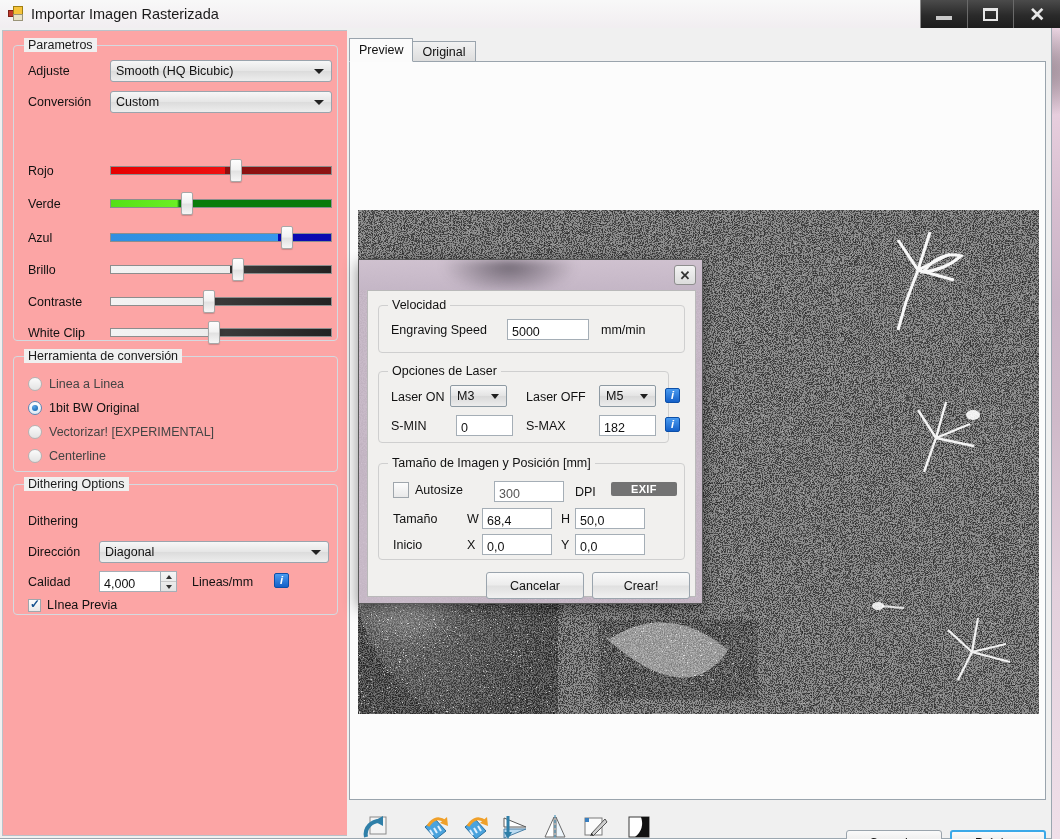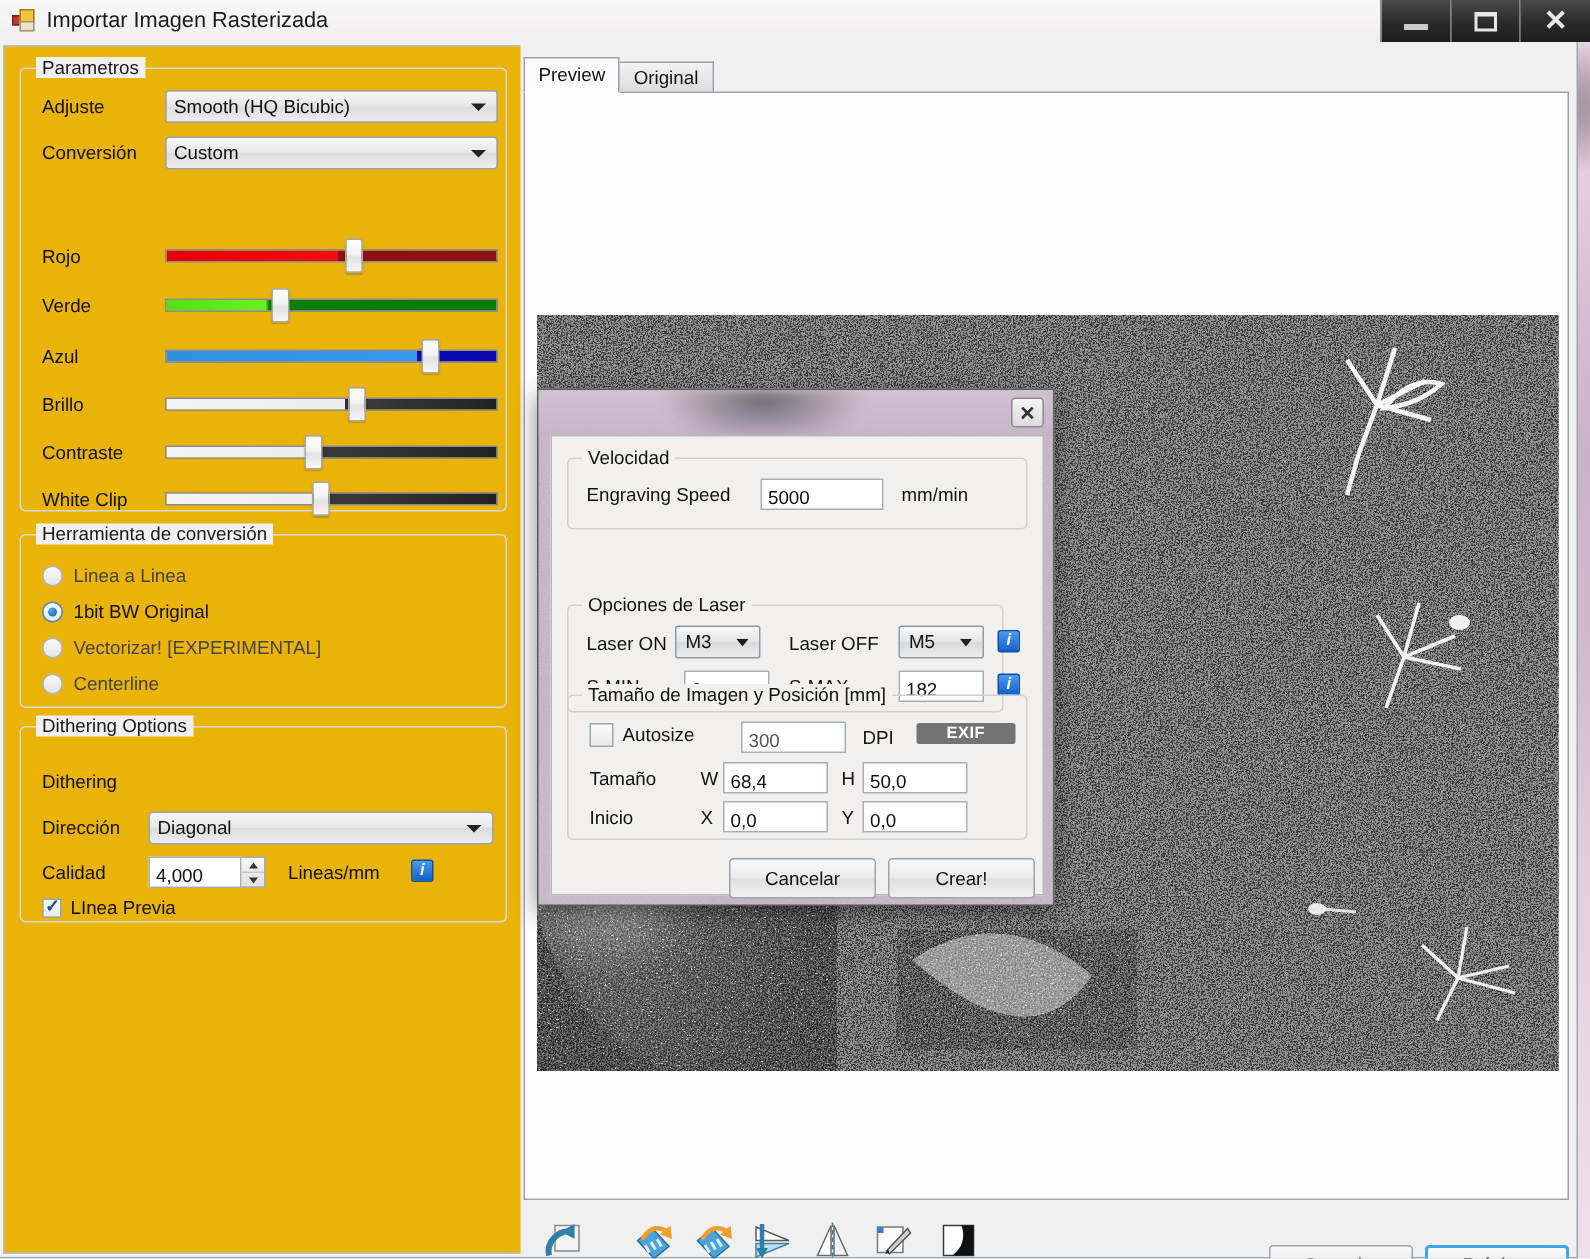--- a/index.html
+++ b/index.html
@@ -86,21 +86,21 @@
     width:16px; height:16px; position:relative; flex:0 0 16px; margin-right:7px;
   }
   #title-icon .sq1{position:absolute; left:0; top:4px; width:7px;height:7px;background:#c0392b;border:1px solid #7d2018;}
   #title-icon .sq2{position:absolute; left:5px; top:0px; width:10px;height:10px;background:#f5c33b;border:1px solid #a07f12;}
   #title-icon .sq3{position:absolute; left:5px; top:8px; width:10px;height:7px;background:#e9e3c8;border:1px solid #9a9478;}
   #title-text{ font-size:14.5px; color:#1a1a1a; }
 
   
   #left-panel{
     position:absolute; left:2px; top:30px; width:361px; height:806px;
-    background:#eab308;
+    background:#fca5a5;
     border:1px solid #b9c2c9;
   }
   .groupbox{
     position:absolute;
     border:1px solid #d4dae0; border-radius:4px;
     background:transparent;
   }
   .groupbox > .gb-title{
     position:absolute; top:-8px; left:10px;
     background:#f0f0f0; padding:0 4px; font-size:12.5px; color:#1a1a1a;
@@ -580,21 +580,21 @@
 
     <div class="m-groupbox" style="left:10px; top:14px; width:307px; height:48px;">
       <span class="gb-title">Velocidad</span>
       <span class="row-label" style="left:12px; top:17px;">Engraving Speed</span>
       <div class="textbox" style="left:128px; top:13px; width:82px;">
         <span>5000</span>
       </div>
       <span class="row-label" style="left:222px; top:17px;">mm/min</span>
     </div>
 
-    <div class="m-groupbox" style="left:10px; top:80px; width:291px; height:72px;margin-top:32px;">
+    <div class="m-groupbox" style="left:10px; top:80px; width:291px; height:72px;">
       <span class="gb-title">Opciones de Laser</span>
 
       <span class="row-label" style="left:12px; top:18px;">Laser ON</span>
       <div class="m-combo" style="left:71px; top:13px; width:57px;">
         <span>M3</span>
         <span class="arrow"></span>
       </div>
       <span class="row-label" style="left:147px; top:18px;">Laser OFF</span>
       <div class="m-combo" style="left:220px; top:13px; width:57px;">
         <span>M5</span>

